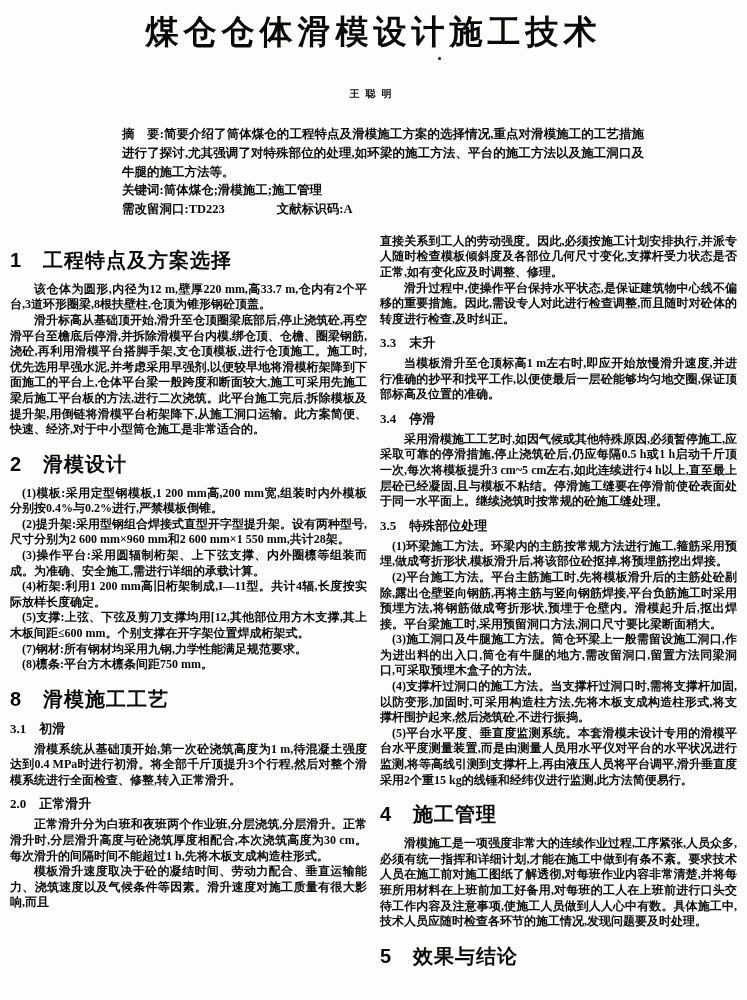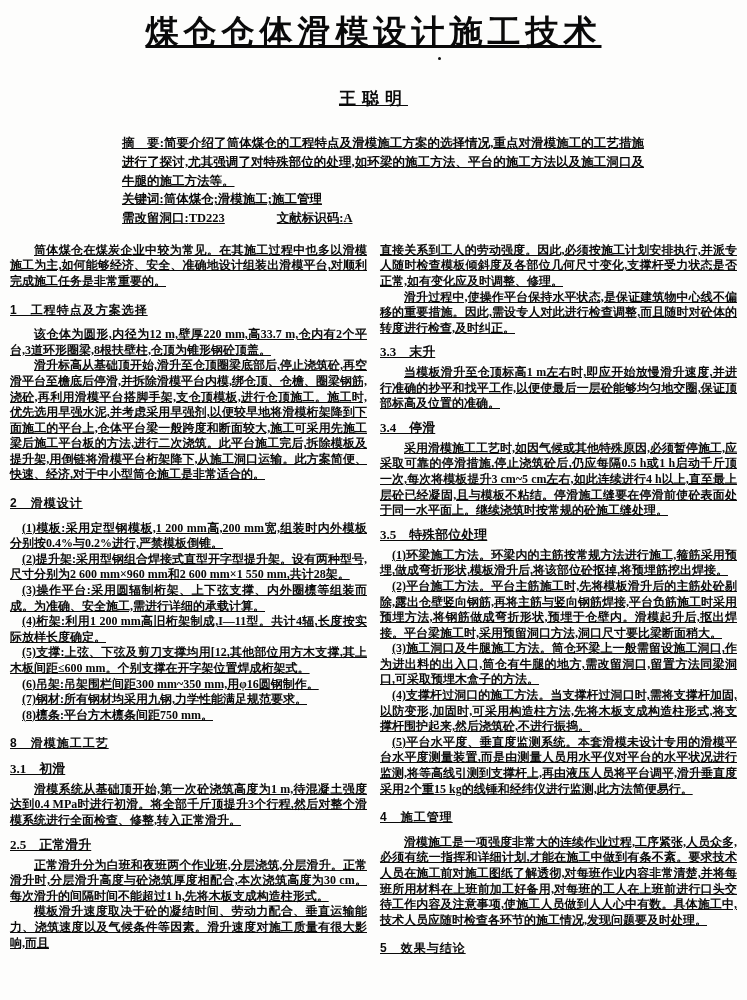--- a/index.html
+++ b/index.html
@@ -4,53 +4,53 @@
 <style>
   html,body{margin:0;padding:0;}
   body{
     width:747px;height:1000px;
     background:#fdfdfc;color:#0a0a0a;
     font-family:"Liberation Serif","DejaVu Serif",serif;
     font-weight:bold;
     overflow:hidden;
     position:relative;
   }
-  .page{width:747px;height:934px;position:relative;text-decoration:underline;}
+  .page{width:747px;height:934px;position:relative;}
   .title{
     font-size:33px;font-weight:800;text-align:center;
     letter-spacing:5px;padding-top:10px;margin:0;
     font-family:"Liberation Sans","DejaVu Sans",sans-serif;
   }
   .artifact-dot{
     position:absolute;left:438px;top:57px;width:3px;height:3px;
     background:#111;border-radius:50%;
   }
   .author{
-    font-size:17px;font-weight:bold;text-align:center;
+    font-size:10px;font-weight:bold;text-align:center;
     letter-spacing:6px;margin:32px 0 0 0;
   }
   .abstract{
     width:522px;margin:24px 100px 0 122px;
     font-size:12.5px;line-height:1.5;text-align:justify;
   }
   .abstract p{margin:0;}
   .clc-gap{display:inline-block;width:52px;}
   .columns{
     display:flex;gap:13px;padding:0 10px;margin-top:15px;
   }
   .col{
     flex:1;min-width:0;font-size:12px;line-height:1.3;
     text-align:justify;
   }
   .col p,.col h2,.col h3{margin:0;}
   .p{text-indent:2em;}
   .pc{text-indent:0;}
   .pi{text-indent:1em;}
   .h1{
-    font-size:12px;font-weight:800;margin:13px 0 9px 0 !important;
+    font-size:20px;font-weight:800;margin:13px 0 9px 0 !important;
     letter-spacing:1px;
     font-family:"Liberation Sans","DejaVu Sans",sans-serif;
   }
   .h2{font-size:13px;font-weight:800;margin:8px 0 4px 0 !important;}
 </style>
 </head>
 <body>
 
 <div class="page">
 
@@ -60,37 +60,35 @@
   <div class="author">王聪明</div>
 
   <div class="abstract">
     <p><span>摘　要:</span><span>简要介绍了筒体煤仓的工程特点及滑模施工方案的选择情况,重点对滑模施工的工艺措施进行了探讨,尤其强调了对特殊部位的处理,如环梁的施工方法、平台的施工方法以及施工洞口及牛腿的施工方法等。</span></p>
     <p><span>关键词:</span><span>筒体煤仓;滑模施工;施工管理</span></p>
     <p><span>需改留洞口:</span><span>TD223</span><span class="clc-gap"></span><span>文献标识码:</span><span>A</span></p>
   </div>
 
   <div class="columns">
     <div class="col" id="col-left">
-        <p class="p">筒体煤仓在煤炭企业中较为常见。在其施工过程中也多以滑模施工为主,如何能够经济、安全、准确地设计组装出滑模平台,对顺利完成施工任务是非常重要的。</p>
         <h2 class="h1">1　工程特点及方案选择</h2>
         <p class="p">该仓体为圆形,内径为12 m,壁厚220 mm,高33.7 m,仓内有2个平台,3道环形圈梁,8根扶壁柱,仓顶为锥形钢砼顶盖。</p>
         <p class="p">滑升标高从基础顶开始,滑升至仓顶圈梁底部后,停止浇筑砼,再空滑平台至檐底后停滑,并拆除滑模平台内模,绑仓顶、仓檐、圈梁钢筋,浇砼,再利用滑模平台搭脚手架,支仓顶模板,进行仓顶施工。施工时,优先选用早强水泥,并考虑采用早强剂,以便较早地将滑模桁架降到下面施工的平台上,仓体平台梁一般跨度和断面较大,施工可采用先施工梁后施工平台板的方法,进行二次浇筑。此平台施工完后,拆除模板及提升架,用倒链将滑模平台桁架降下,从施工洞口运输。此方案简便、快速、经济,对于中小型筒仓施工是非常适合的。</p>
         <h2 class="h1">2　滑模设计</h2>
         <p class="pi">(1)模板:采用定型钢模板,1 200 mm高,200 mm宽,组装时内外模板分别按0.4%与0.2%进行,严禁模板倒锥。</p>
         <p class="pi">(2)提升架:采用型钢组合焊接式直型开字型提升架。设有两种型号,尺寸分别为2 600 mm×960 mm和2 600 mm×1 550 mm,共计28架。</p>
         <p class="pi">(3)操作平台:采用圆辐制桁架、上下弦支撑、内外圈檩等组装而成。为准确、安全施工,需进行详细的承载计算。</p>
         <p class="pi">(4)桁架:利用1 200 mm高旧桁架制成,I—11型。共计4辐,长度按实际放样长度确定。</p>
         <p class="pi">(5)支撑:上弦、下弦及剪刀支撑均用[12,其他部位用方木支撑,其上木板间距≤600 mm。个别支撑在开字架位置焊成桁架式。</p>
-        <p class="pi">(6)吊架:吊架围栏间距300 mm~350 mm,用φ16圆钢制作。</p>
         <p class="pi">(7)钢材:所有钢材均采用九钢,力学性能满足规范要求。</p>
         <p class="pi">(8)檩条:平台方木檩条间距750 mm。</p>
         <h2 class="h1">8　滑模施工工艺</h2>
         <h3 class="h2">3.1　初滑</h3>
         <p class="p">滑模系统从基础顶开始,第一次砼浇筑高度为1 m,待混凝土强度达到0.4 MPa时进行初滑。将全部千斤顶提升3个行程,然后对整个滑模系统进行全面检查、修整,转入正常滑升。</p>
-        <h3 class="h2">2.5　正常滑升</h3>
+        <h3 class="h2">2.0　正常滑升</h3>
         <p class="p">正常滑升分为白班和夜班两个作业班,分层浇筑,分层滑升。正常滑升时,分层滑升高度与砼浇筑厚度相配合,本次浇筑高度为30 cm。每次滑升的间隔时间不能超过1 h,先将木板支成构造柱形式。</p>
         <p class="p">模板滑升速度取决于砼的凝结时间、劳动力配合、垂直运输能力、浇筑速度以及气候条件等因素。滑升速度对施工质量有很大影响,而且</p>
       </div>
     <div class="col" id="col-right">
         <p class="pc">直接关系到工人的劳动强度。因此,必须按施工计划安排执行,并派专人随时检查模板倾斜度及各部位几何尺寸变化,支撑杆受力状态是否正常,如有变化应及时调整、修理。</p>
         <p class="p">滑升过程中,使操作平台保持水平状态,是保证建筑物中心线不偏移的重要措施。因此,需设专人对此进行检查调整,而且随时对砼体的转度进行检查,及时纠正。</p>
         <h3 class="h2">3.3　末升</h3>
         <p class="p">当模板滑升至仓顶标高1 m左右时,即应开始放慢滑升速度,并进行准确的抄平和找平工作,以便使最后一层砼能够均匀地交圈,保证顶部标高及位置的准确。</p>
         <h3 class="h2">3.4　停滑</h3>
         <p class="p">采用滑模施工工艺时,如因气候或其他特殊原因,必须暂停施工,应采取可靠的停滑措施,停止浇筑砼后,仍应每隔0.5 h或1 h启动千斤顶一次,每次将模板提升3 cm~5 cm左右,如此连续进行4 h以上,直至最上层砼已经凝固,且与模板不粘结。停滑施工缝要在停滑前使砼表面处于同一水平面上。继续浇筑时按常规的砼施工缝处理。</p>

